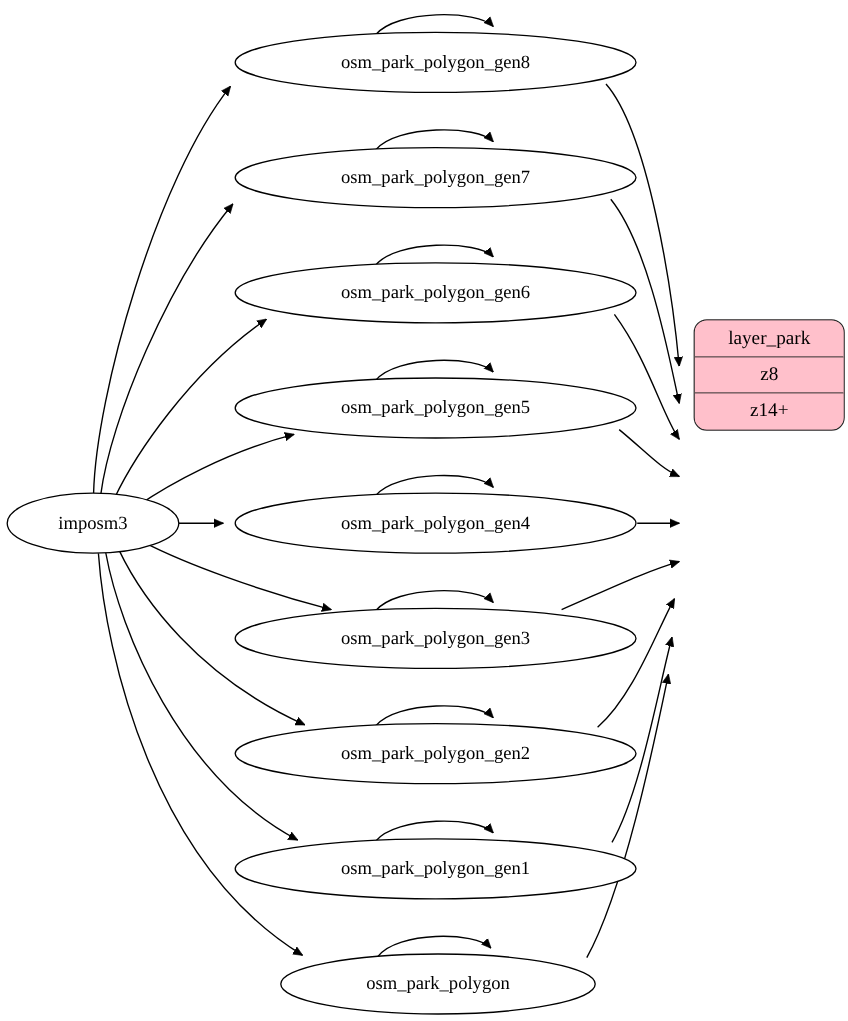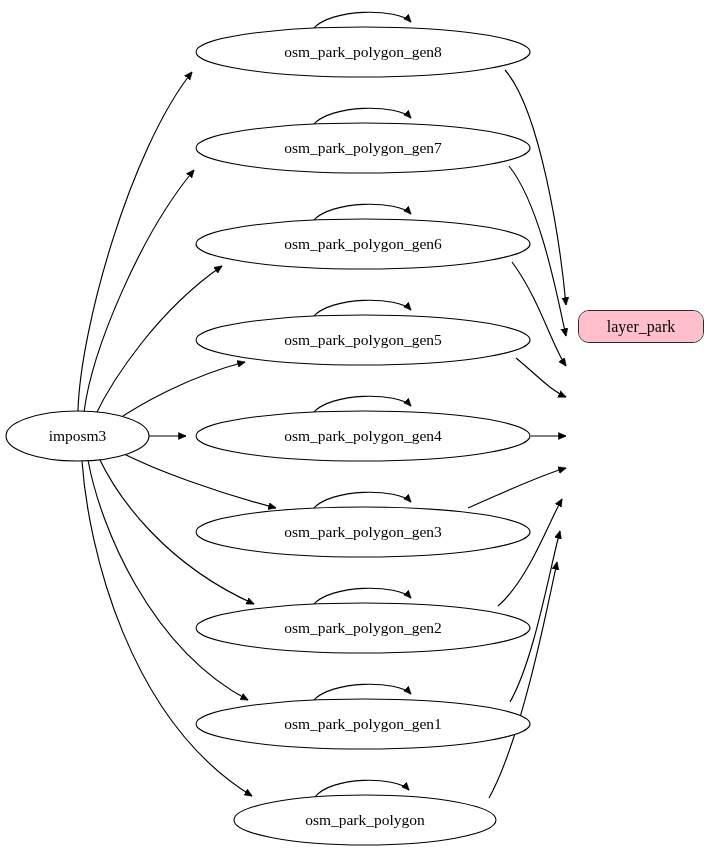--- a/index.html
+++ b/index.html
@@ -51,21 +51,20 @@
   #layer-table {
     position: absolute;
     left: 578px;
     top: 266px;
     width: 126px;
     box-sizing: border-box;
     border: 1.4px solid #2b2b2b;
     border-radius: 11px;
     background: #ffc0cb;
     overflow: hidden;
-    margin-top: 44px;
   }
   #layer-table .trow {
     height: 30px;
     line-height: 30px;
     text-align: center;
     font-family: "Liberation Serif", "DejaVu Serif", serif;
     font-size: 16px;
     color: #000000;
     background: #ffc0cb;
     border-bottom: 1.3px solid #2b2b2b;
@@ -174,15 +173,17 @@
       <text class="node-label" x="363" y="725">osm_park_polygon_gen1</text>
     </g>
     <g id="node-poly">
       <ellipse class="ellipse-shape" cx="365" cy="820" rx="131" ry="25"></ellipse>
       <text class="node-label" x="365" y="821">osm_park_polygon</text>
     </g>
   </svg>
 
   <div id="layer-table">
     <div class="trow header">layer_park</div>
+    <div class="trow">z8</div>
+    <div class="trow">z14+</div>
   </div>
 
 </div>
 
 </body></html>

